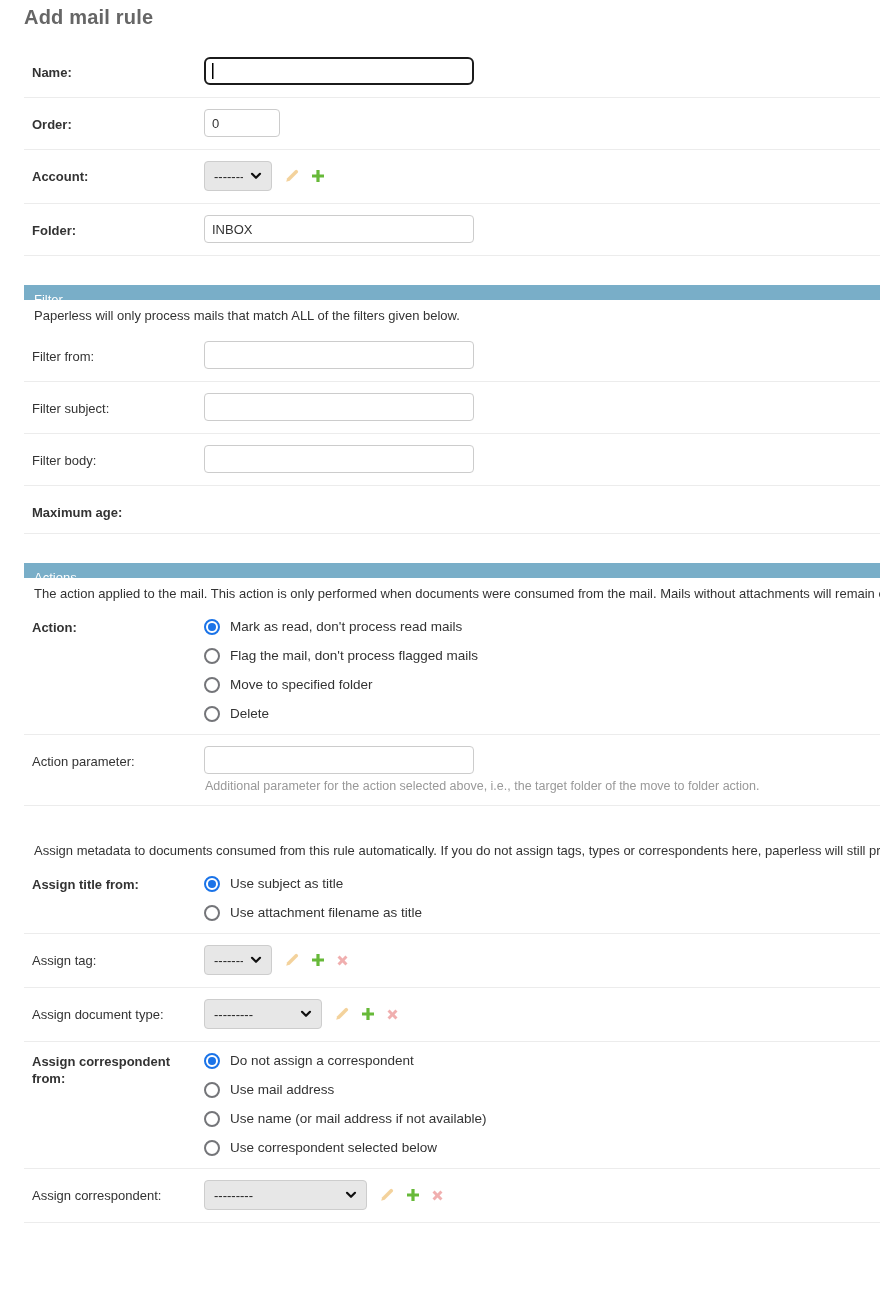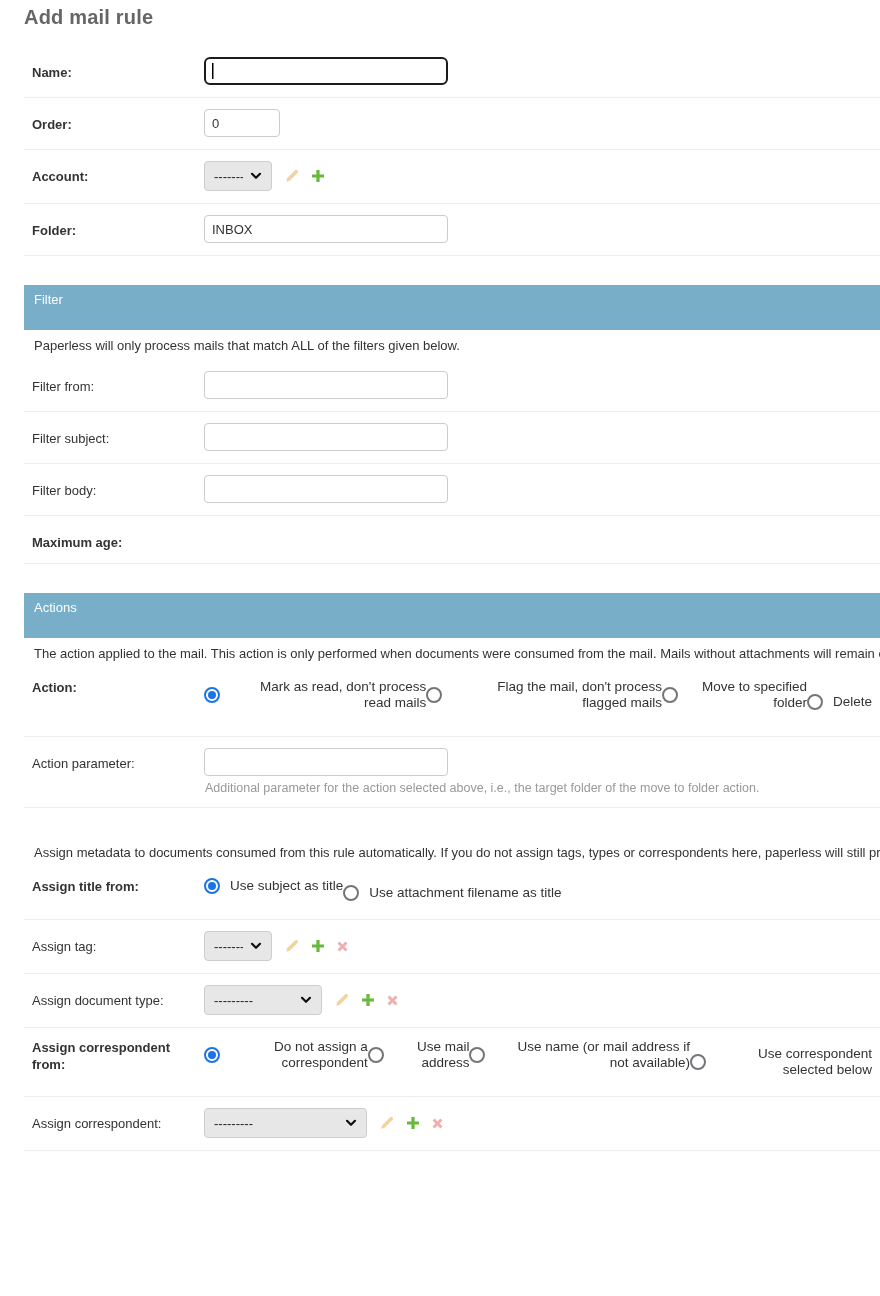--- a/index.html
+++ b/index.html
@@ -23,21 +23,21 @@
     letter-spacing: 0.2px;
   }
   .module {
     margin-bottom: 29px;
   }
   .module:last-child { margin-bottom: 0; }
   .module-caption {
     background: #79aec8;
     color: #fff;
     font-size: 13px;
-    height: 45px;
+    height: 15px;
     line-height: 29px;
     padding-left: 10px;
     font-weight: 400;
   }
   .module-description {
     padding: 8px 0 7px 10px;
     color: #333;
     font-size: 13px;
     white-space: nowrap;
     overflow: hidden;
@@ -56,21 +56,21 @@
     line-height: 17px;
   }
   .form-row.radios > label { padding-top: 0; }
   .form-row > label.required { font-weight: 700; }
   .field { display: flex; flex-direction: column; }
   .field-inline { display: flex; align-items: center; }
 
   input.vtext {
     box-sizing: border-box;
     height: 28px;
-    width: 244px;
+    width: 270px;
     border: 1px solid #ccc;
     border-radius: 4px;
     padding: 0 7px;
     font-family: "Liberation Sans", "DejaVu Sans", sans-serif;
     font-size: 13px;
     color: #333;
     outline: none;
     background: #fff;
   }
   input.vtext.small { width: 76px; }
@@ -106,21 +106,21 @@
   .related-links {
     display: inline-flex;
     align-items: center;
     gap: 11px;
     margin-left: 12px;
   }
   .icon-btn { display: inline-flex; align-items: center; }
   .icon-edit svg { opacity: 0.5; }
   .icon-delete svg { opacity: 0.45; }
 
-  .radio-group { display: flex; flex-direction: row; text-align: right; }
+  .radio-group { display: flex; flex-direction: column; }
   .radio-option {
     display: flex;
     align-items: center;
     margin-bottom: 13px;
     cursor: default;
   }
   .radio-group .radio-option:last-child { margin-bottom: 0; }
   .radio-circle {
     box-sizing: border-box;
     width: 16px;

